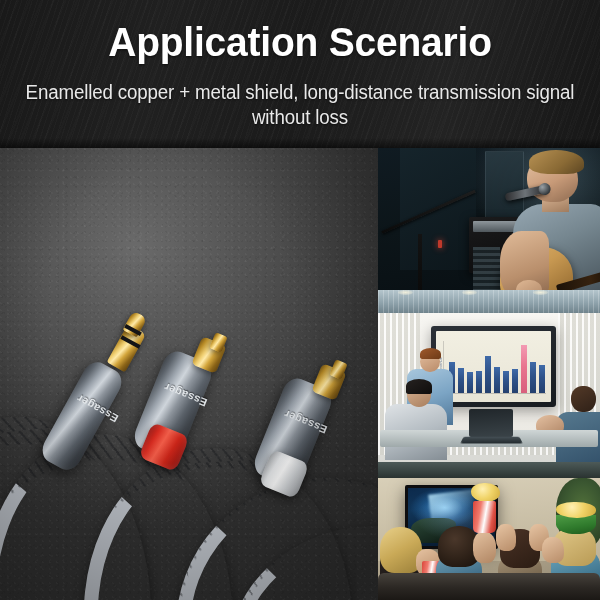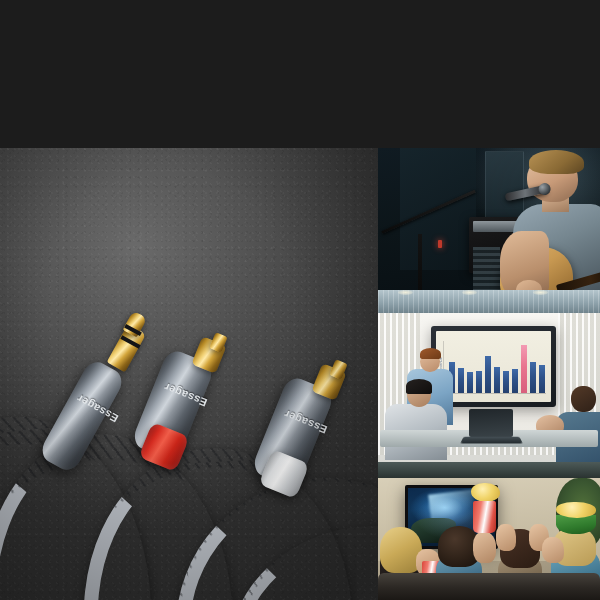--- a/index.html
+++ b/index.html
@@ -452,20 +452,24 @@
     background:linear-gradient(170deg,#4f9d46 0%,#2f7a2c 60%,#1f5a1d 100%);
     border-radius:0 0 50% 50%;
   }
   .s3-arm{position:absolute;border-radius:40% 46% 34% 40%;}
 </style>
 </head>
 <body>
 
 <div id="page">
 
+  <div class="header">
+    <div class="title">Application Scenario</div>
+    <div class="subtitle">Enamelled copper + metal shield, long-distance transmission signal without loss</div>
+  </div>
 
   <div class="body-area">
 
     <div class="cable-photo">
       <div class="grain"></div>
 
       <div>
         <div class="weave" style="left:-96px;top:268px;width:246px;height:360px;border-width:15px;border-color:transparent transparent transparent #b9bec5;transform:rotate(-6deg);box-shadow:0 4px 12px rgba(0,0,0,.5);"></div>
         <div class="weave" style="left:-96px;top:268px;width:246px;height:360px;border-width:15px;border-color:transparent transparent transparent rgba(25,27,31,.0);transform:rotate(-6deg);background:repeating-linear-gradient(54deg,rgba(20,22,26,.42) 0 2px,rgba(255,255,255,0) 2px 9px);-webkit-mask:radial-gradient(circle,transparent 69%,#000 70%);mask:radial-gradient(circle,transparent 69%,#000 70%);"></div>
 

